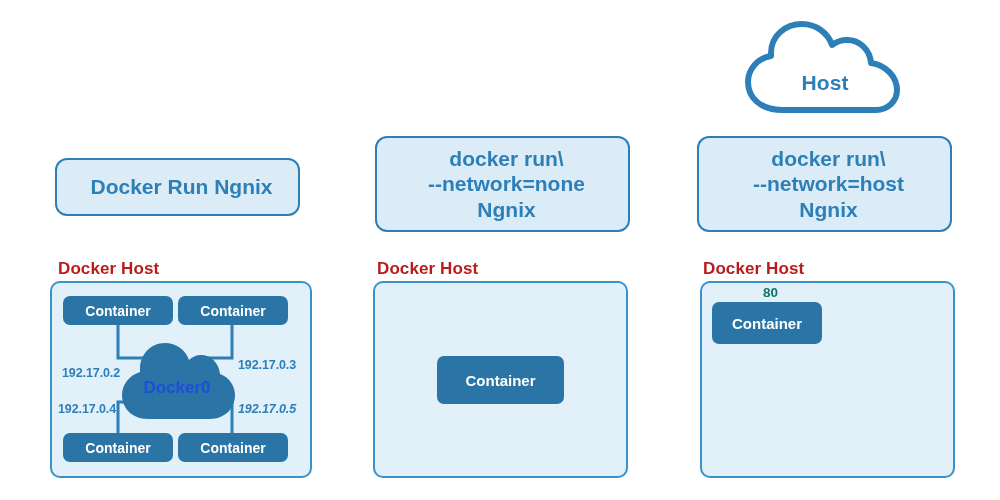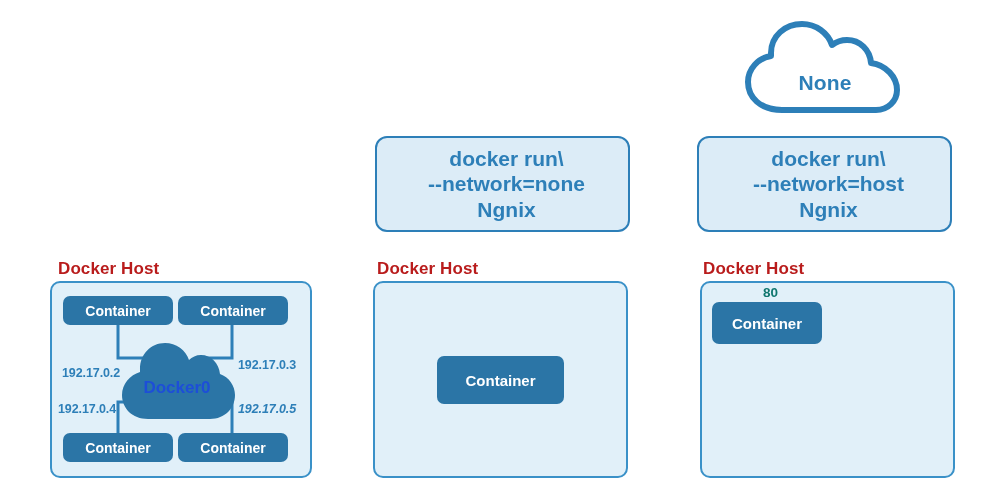--- a/index.html
+++ b/index.html
@@ -173,20 +173,21 @@
   }
 </style>
 </head>
 <body>
 
 <div class="canvas">
 
   <div class="column col-bridge">
 
 
+    <div class="cmd-box" style="left:55px; top:158px; width:245px; height:58px;">Docker Run Ngnix</div>
 
     <div class="host-label" style="left:58px; top:259px;">Docker Host</div>
 
     <div class="host-box" style="left:50px; top:281px; width:262px; height:197px;"></div>
 
     <svg class="wires" viewBox="0 0 345 500" xmlns="http://www.w3.org/2000/svg" aria-hidden="true">
       <g stroke="#2d7fb8" stroke-width="3" fill="none">
 
         <path d="M118 325 L118 358 L158 358"></path>
 
@@ -249,21 +250,21 @@
                  C8 49 18 38 31 36
                  C31 35 31 34 31 33
                  C31 16 45 4 62 4
                  C76 4 88 13 92 25
                  C96 22 101 20 107 20
                  C120 20 130 30 131 43
                  C146 45 157 57 157 70
                  C157 81 148 90 136 90
                  Z" fill="#ffffff" stroke="#2d7fb8" stroke-width="6" stroke-linejoin="round"></path>
       </svg>
-      <div class="cloud-label">None</div>
+      <div class="cloud-label">Host</div>
     </div>
 
     <div class="cmd-box" style="left:22px; top:136px; width:255px; height:96px;">docker run\
 --network=host
 Ngnix</div>
 
     <div class="host-label" style="left:28px; top:259px;">Docker Host</div>
 
     <div class="host-box" style="left:25px; top:281px; width:255px; height:197px;"></div>
 

